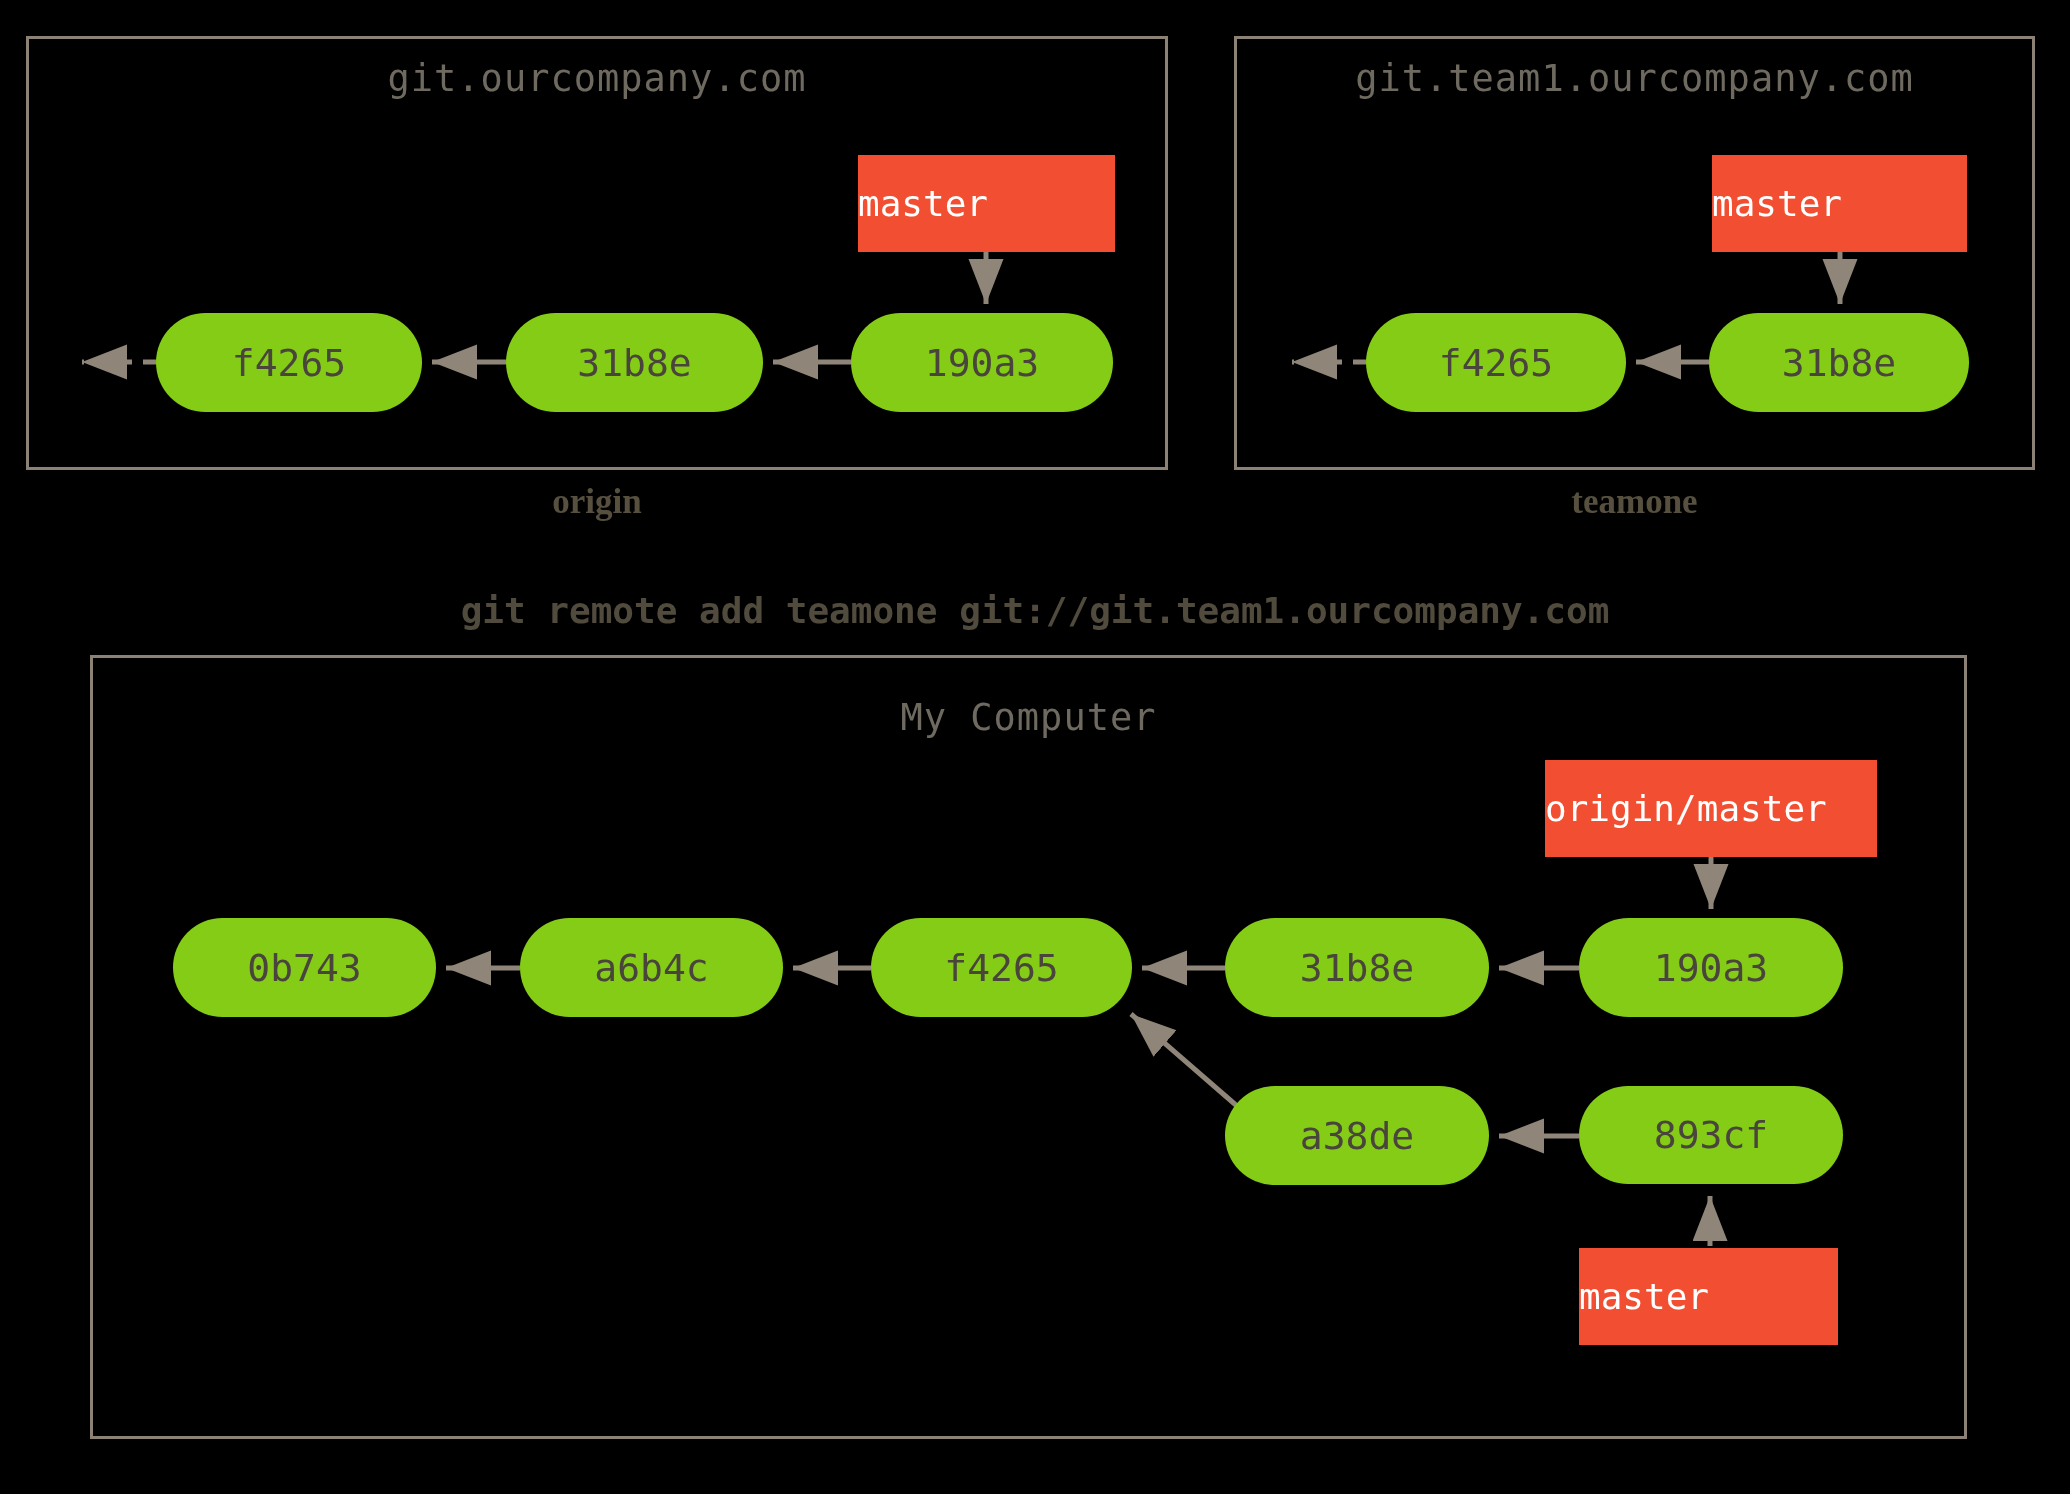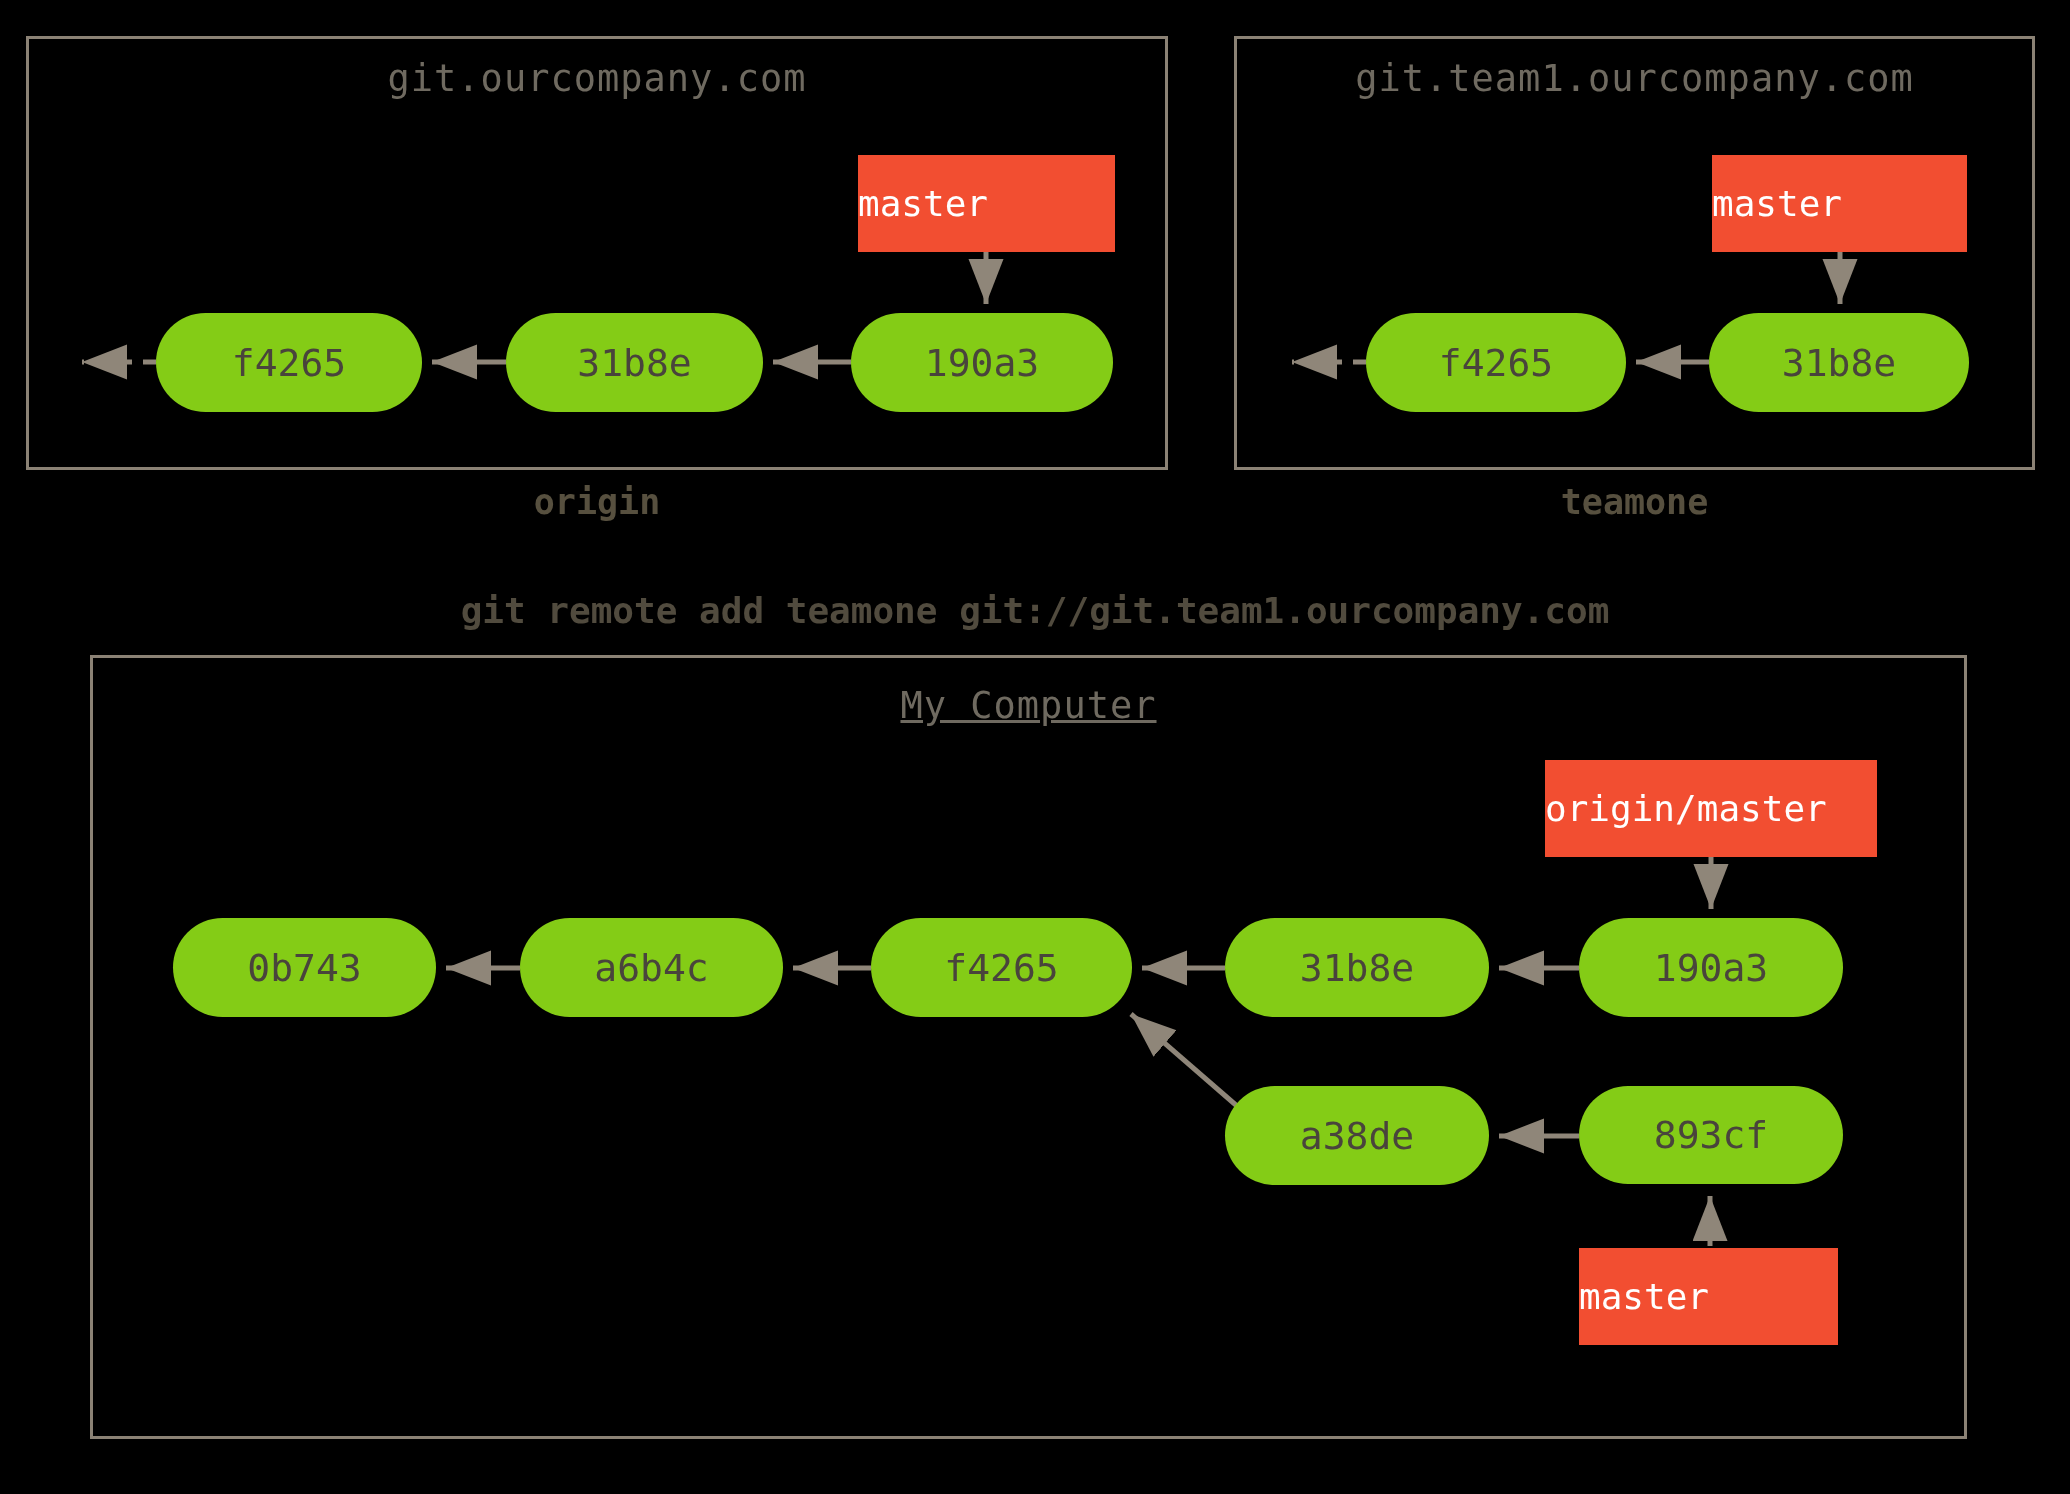--- a/index.html
+++ b/index.html
@@ -18,21 +18,21 @@
     display:flex;align-items:center;justify-content:center;
     color:#49443c;font-size:38px;
   }
   .ref{
     position:absolute;background:#f24e31;z-index:2;
     display:flex;align-items:center;justify-content:flex-start;
     color:#ffffff;font-size:36px;
   }
   .panel-label{
     position:absolute;text-align:center;color:#57503f;
-    font-weight:bold;font-size:35px;z-index:1;
+    font-weight:bold;font-size:35px;z-index:1;font-family:Liberation Serif, serif;
   }
   .command{
     position:absolute;left:0;width:100%;top:590px;text-align:center;
     color:#514b3e;font-weight:bold;font-size:36px;z-index:1;white-space:pre;
   }
 </style>
 </head>
 <body>
 
 <div class="canvas">
@@ -92,21 +92,21 @@
     <span>f4265</span>
   </div>
   <div class="commit" style="left:1709px;top:313px;width:260px;height:99px;">
     <span>31b8e</span>
   </div>
   <div class="panel-label" style="left:1234px;top:482px;width:801px;">teamone</div>
 
   <div class="command">git remote add teamone git://git.team1.ourcompany.com</div>
 
   <div class="panel" style="left:90px;top:655px;width:1877px;height:784px;">
-    <div class="panel-title" style="top:26px;text-decoration:underline;">My Computer</div>
+    <div class="panel-title" style="top:38px;">My Computer</div>
   </div>
   <div class="ref" style="left:1545px;top:760px;width:332px;height:97px;">
     <span>origin/master</span>
   </div>
 
   <div class="commit" style="left:173px;top:918px;width:263px;height:99px;">
     <span>0b743</span>
   </div>
   <div class="commit" style="left:520px;top:918px;width:263px;height:99px;">
     <span>a6b4c</span>

